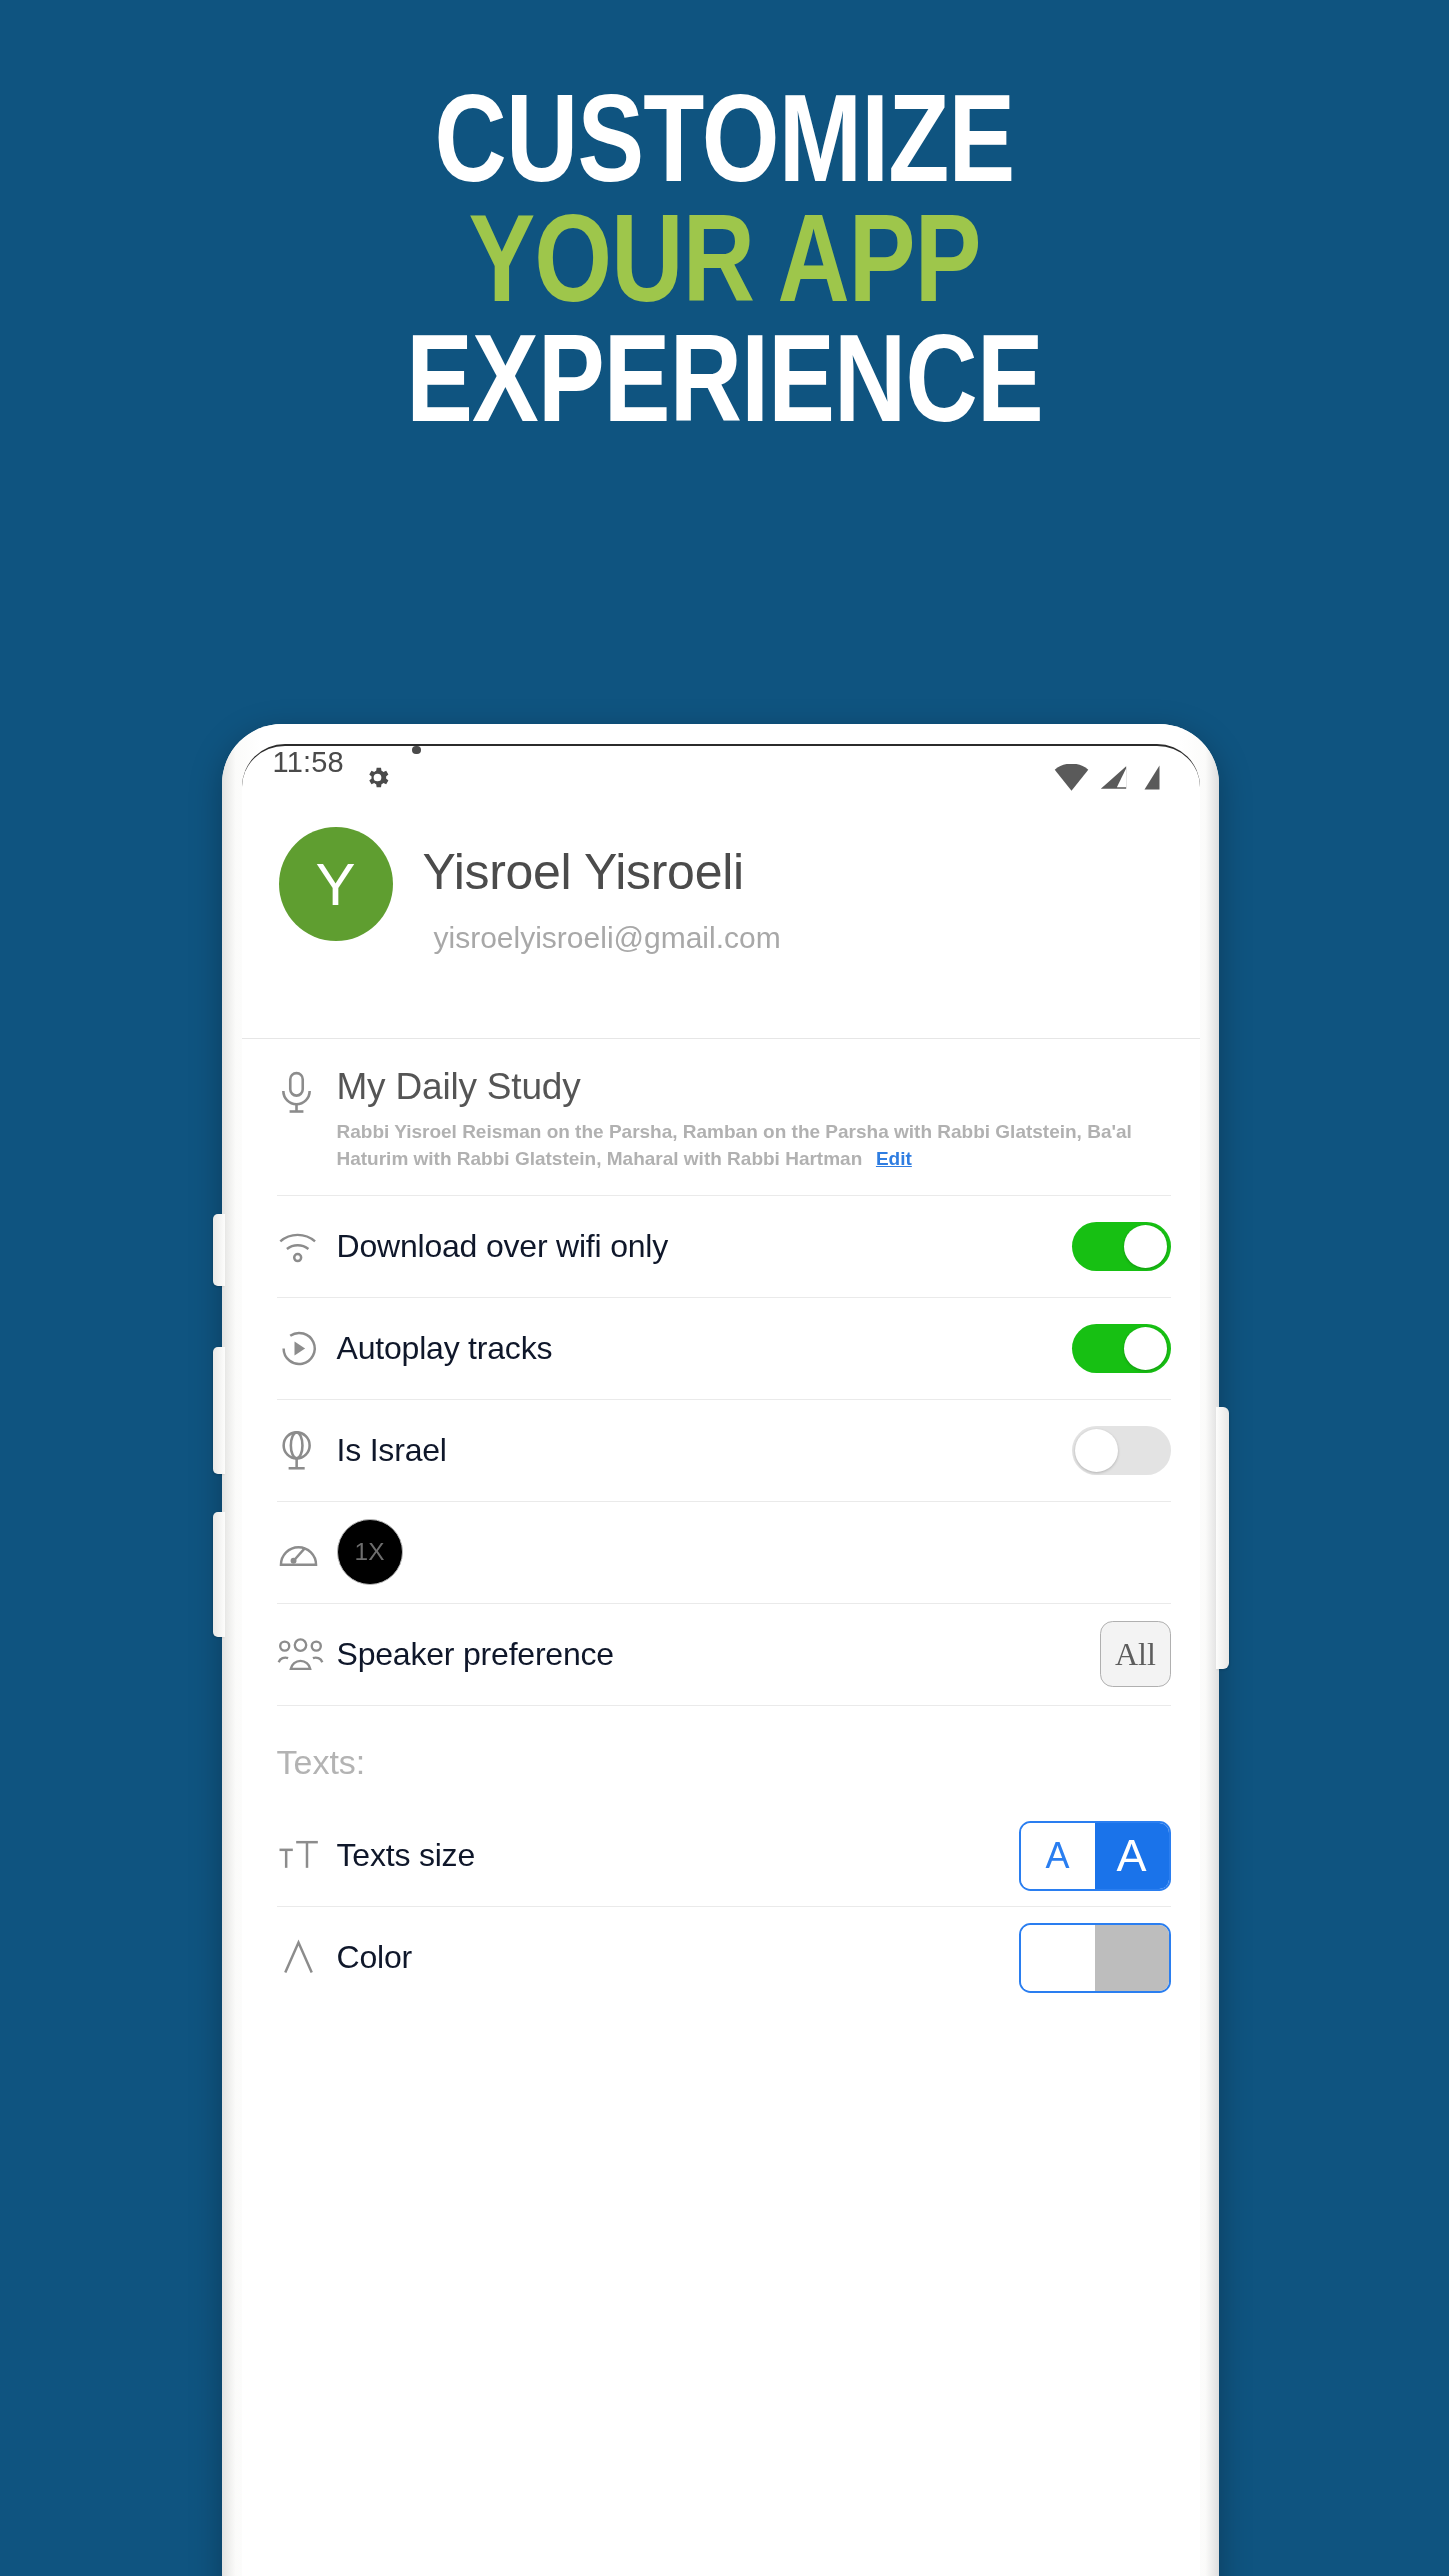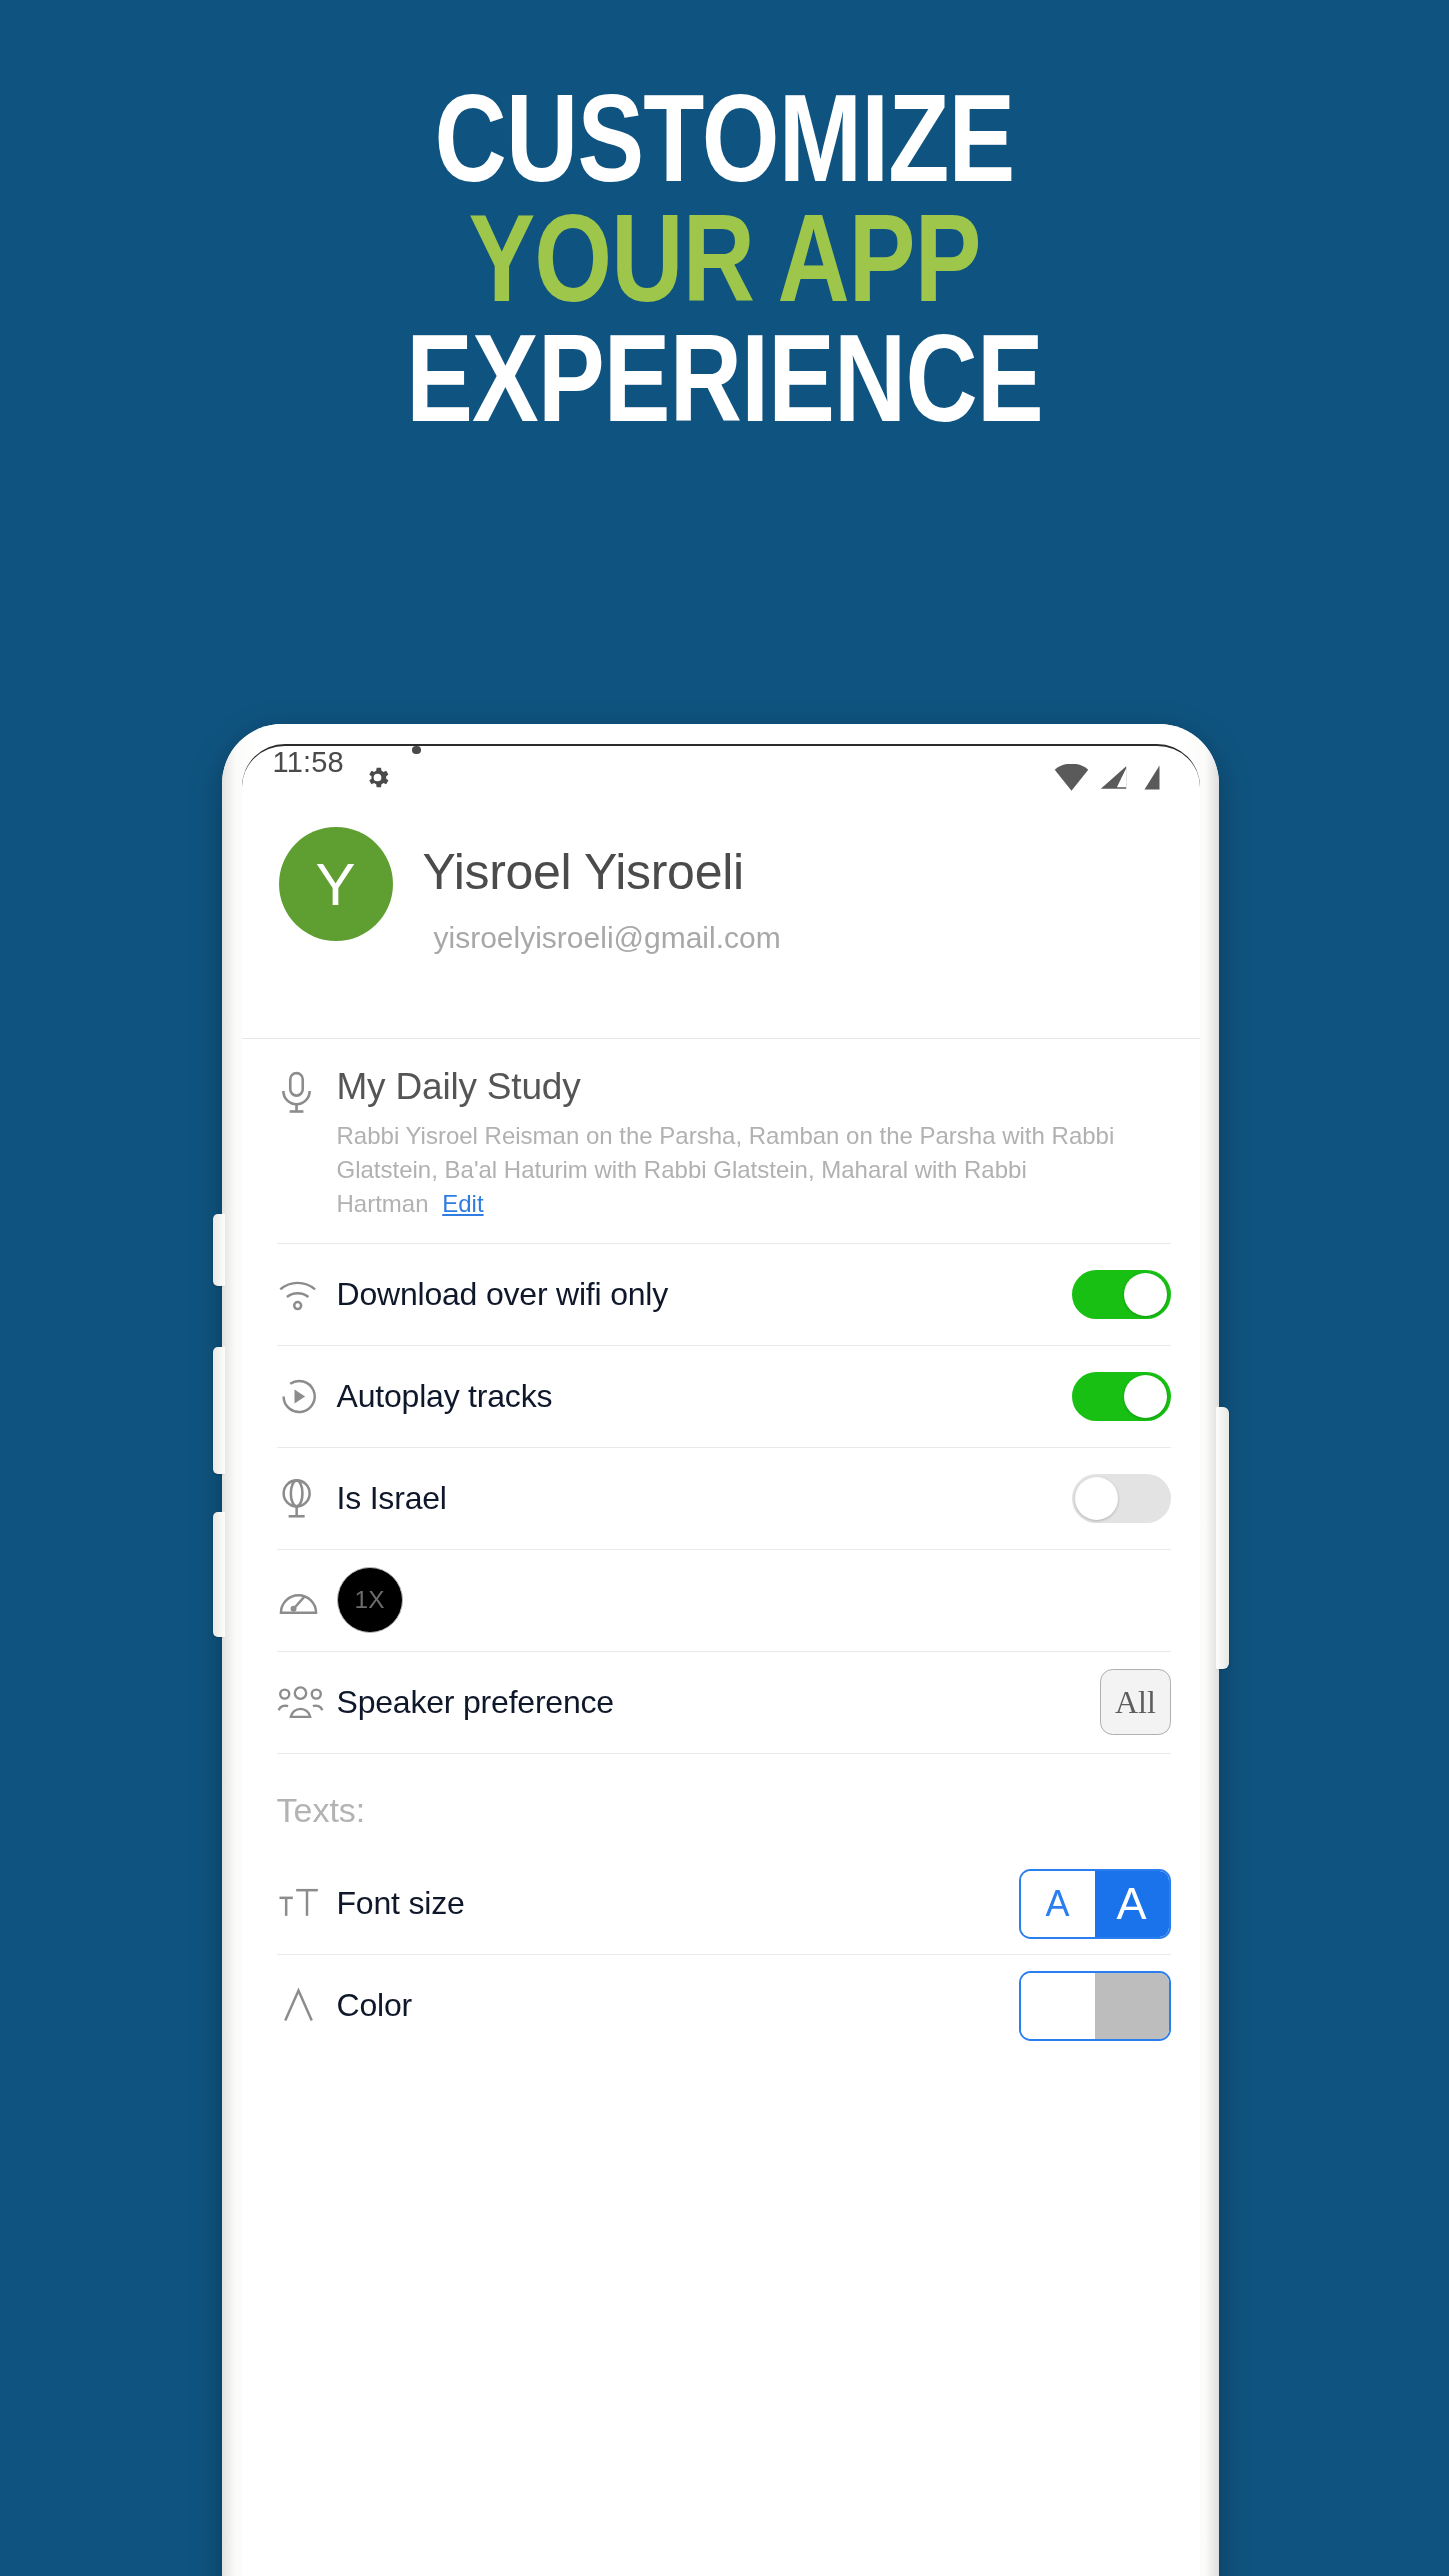--- a/index.html
+++ b/index.html
@@ -143,23 +143,24 @@
 
   
   .study {
     display:flex;
     padding:27px 29px 21.5px 35px;
   }
   .study .icon { width:60px; flex:0 0 60px; padding-top:5.9px; color:#8c8c8c; }
   .study .body { flex:1; }
   .study .title { font-size:37px; color:#555; margin-bottom:11.7px; letter-spacing:-0.2px; }
   .study .desc {
-    font-size:24px;
+    font-size:19px;
     color:#b1b1b1;
     line-height:1.42;
+    font-weight:bold;
   }
   .study .edit { color:#2f7de1; margin-left:13.7px; }
 
   
   .toggle {
     width:99px; height:49px;
     border-radius:24.4px;
     position:relative;
     flex:0 0 99px;
   }
@@ -376,21 +377,21 @@
 
     <div class="row">
       <span class="icon">
         <svg width="45" height="41" viewBox="0 0 27 24" fill="none" stroke="#8c8c8c" stroke-width="1.5">
           <path d="M1.5 8.6h8"></path>
             <path d="M5.5 8.6v10.8"></path>
           <path d="M11.5 4h13"></path>
             <path d="M18 4v15.4"></path>
         </svg>
       </span>
-      <span class="label">Font size</span>
+      <span class="label">Texts size</span>
       <span class="segmented">
         <span class="seg">A</span>
         <span class="seg sel">A</span>
       </span>
     </div>
     <div class="sep"></div>
 
     <div class="row">
       <span class="icon">
         <svg width="43" height="41" viewBox="0 0 26 24" fill="none" stroke="#8c8c8c" stroke-width="1.5">

